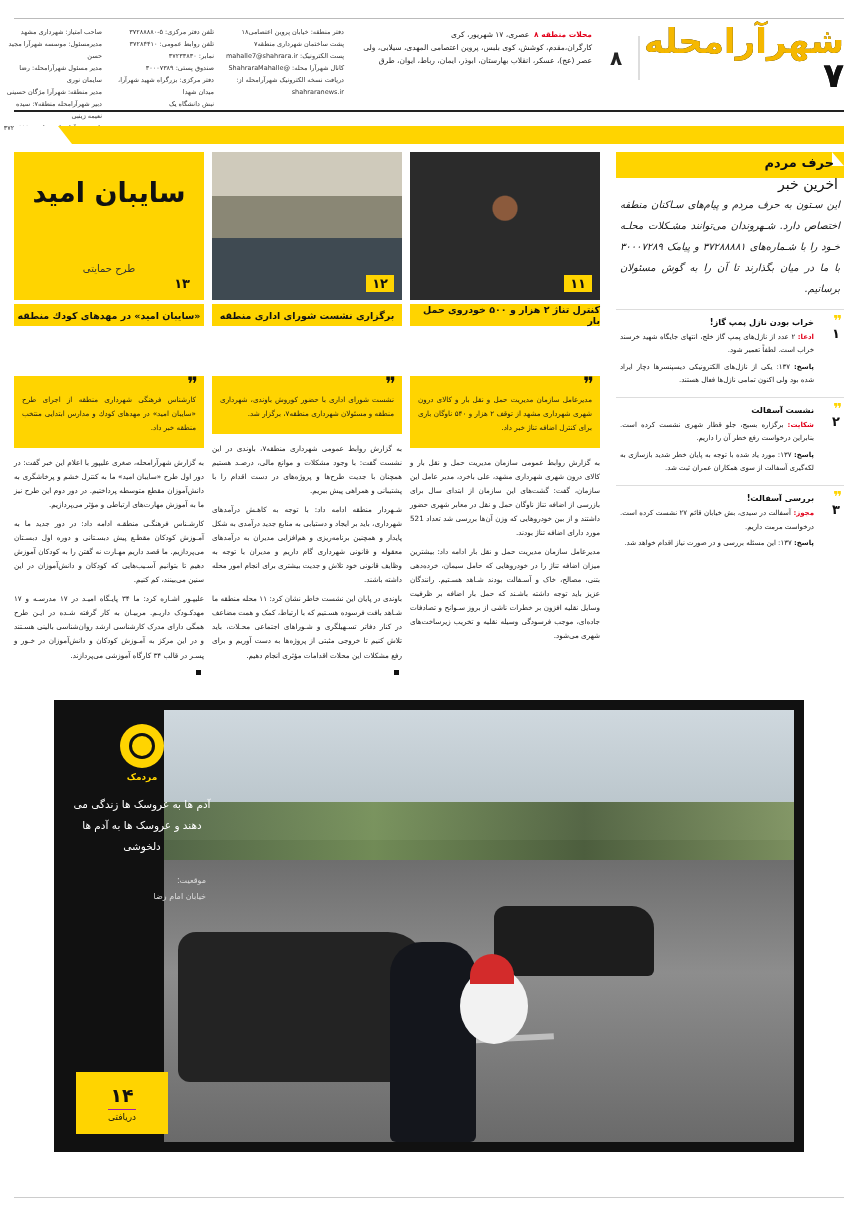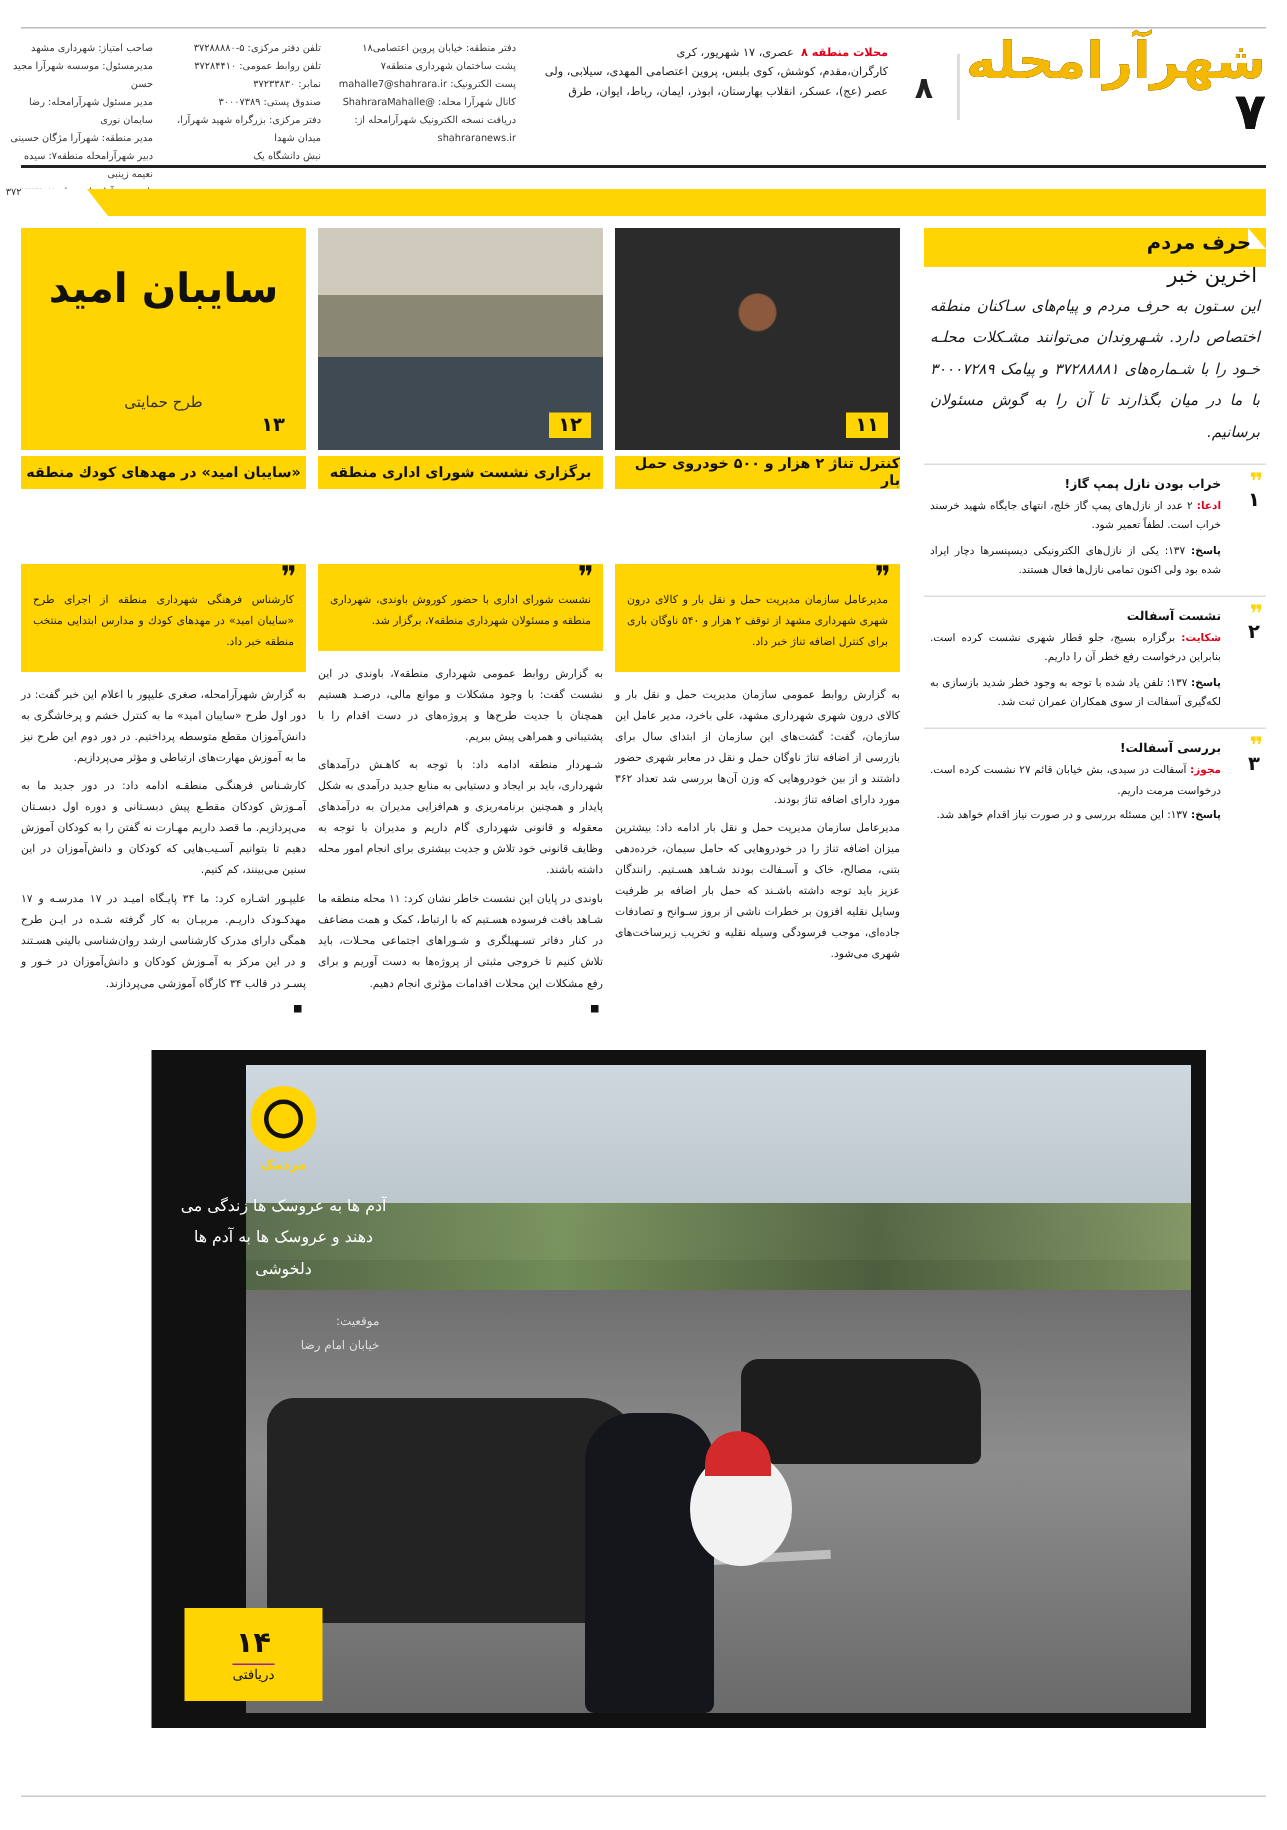--- a/index.html
+++ b/index.html
@@ -68,21 +68,21 @@
   .side-intro{font-size:10px;line-height:2.1;text-align:justify;padding:8px 4px 10px 4px;color:#1a1a1a;font-style:italic;}
   .qa{position:relative;border-top:1px solid #ddd;padding:7px 30px 7px 4px;}
   .qa .num{position:absolute;right:4px;top:16px;font-size:13px;font-weight:bold;color:#111;}
   .qa .qm{position:absolute;right:2px;top:2px;font-size:15px;color:#ffd400;font-weight:bold;}
   .qa h4{margin:0 0 4px 0;font-size:8.2px;color:#111;}
   .qa .row{font-size:7px;line-height:1.9;text-align:justify;margin-bottom:3px;}
   .qa .row b{color:#e2001a;}
   .qa .row b.ans{color:#111;}
 
   
-  .bottom{position:absolute;top:700px;right:54px;left:54px;height:452px;background:#111;margin-left:47px;}
+  .bottom{position:absolute;top:700px;right:54px;left:54px;height:452px;background:#111;}
   .bigphoto{position:absolute;top:10px;right:10px;width:630px;height:432px;overflow:hidden;background:#7d8a92;}
   .bp-sky{position:absolute;top:0;right:0;left:0;height:130px;background:linear-gradient(#cfd8de,#b4c0c6);}
   .bp-trees{position:absolute;top:92px;right:0;left:0;height:60px;background:linear-gradient(90deg,#4b5f3a,#6f8b4c,#44562f,#7a8f55);opacity:.85;}
   .bp-road{position:absolute;top:150px;right:0;left:0;bottom:0;background:linear-gradient(#6e6e6e,#8d8d8d 40%,#6a6a6a);}
   .bp-lane{position:absolute;left:130px;top:330px;width:260px;height:6px;background:#d8d8d8;opacity:.7;transform:rotate(-3deg);}
   .bp-car1{position:absolute;left:14px;top:222px;width:250px;height:150px;background:#232323;border-radius:18px 40px 12px 12px;}
   .bp-car2{position:absolute;left:330px;top:196px;width:160px;height:70px;background:#1d1d1d;border-radius:12px 22px 6px 6px;}
   .bp-person{position:absolute;left:226px;top:232px;width:86px;height:200px;background:#14161c;border-radius:32px 32px 6px 6px;}
   .bp-bear{position:absolute;left:296px;top:258px;width:68px;height:76px;background:#f2f2f2;border-radius:50%;}
   .bp-bear:after{content:"";position:absolute;left:10px;top:-14px;width:44px;height:30px;background:#d32b2b;border-radius:22px 22px 0 0;}
@@ -195,21 +195,21 @@
     </div>
   </div>
 
   <div class="artcols">
 
     <div class="acol a1">
       <div class="lead">
         <span class="qmark">❞</span>
         <p>مدیرعامل سازمان مدیریت حمل و نقل بار و کالای درون شهری شهرداری مشهد از توقف ۲ هزار و ۵۴۰ ناوگان باری برای کنترل اضافه تناژ خبر داد.</p>
       </div>
-      <p>به گزارش روابط عمومی سازمان مدیریت حمل و نقل بار و کالای درون شهری شهرداری مشهد، علی باخرد، مدیر عامل این سازمان، گفت: گشت‌های این سازمان از ابتدای سال برای بازرسی از اضافه تناژ ناوگان حمل و نقل در معابر شهری حضور داشتند و از بین خودروهایی که وزن آن‌ها بررسی شد تعداد ۳۶۲ مورد دارای اضافه تناژ بودند.</p>
+      <p>به گزارش روابط عمومی سازمان مدیریت حمل و نقل بار و کالای درون شهری شهرداری مشهد، علی باخرد، مدیر عامل این سازمان، گفت: گشت‌های این سازمان از ابتدای سال برای بازرسی از اضافه تناژ ناوگان حمل و نقل در معابر شهری حضور داشتند و از بین خودروهایی که وزن آن‌ها بررسی شد تعداد 521 مورد دارای اضافه تناژ بودند.</p>
       <p>مدیرعامل سازمان مدیریت حمل و نقل بار ادامه داد: بیشترین میزان اضافه تناژ را در خودروهایی که حامل سیمان، خرده‌دهی بتنی، مصالح، خاک و آسـفالت بودند شـاهد هسـتیم. رانندگان عزیز باید توجه داشته باشـند که حمل بار اضافه بر ظرفیت وسایل نقلیه افزون بر خطرات ناشی از بروز سـوانح و تصادفات جاده‌ای، موجب فرسودگی وسیله نقلیه و تخریب زیرساخت‌های شهری می‌شود.</p>
     </div>
 
     <div class="acol a2">
       <div class="lead">
         <span class="qmark">❞</span>
         <p>نشست شورای اداری با حضور کوروش باوندی، شهرداری منطقه و مسئولان شهرداری منطقه۷، برگزار شد.</p>
       </div>
       <p>به گزارش روابط عمومی شهرداری منطقه۷، باوندی در این نشست گفت: با وجود مشکلات و موانع مالی، درصـد هستیم همچنان با جدیت طرح‌ها و پروژه‌های در دست اقدام را با پشتیبانی و همراهی پیش ببریم.</p>
       <p>شـهردار منطقه ادامه داد: با توجه به کاهـش درآمدهای شهرداری، باید بر ایجاد و دستیابی به منابع جدید درآمدی به شکل پایدار و همچنین برنامه‌ریزی و هم‌افزایی مدیران به درآمدهای معقوله و قانونی شهرداری گام داریم و مدیران با توجه به وظایف قانونی خود تلاش و جدیت بیشتری برای انجام امور محله داشته باشند.</p>
@@ -254,21 +254,21 @@
     <div class="qa">
       <span class="qm">❞</span>
       <span class="num">۲</span>
       <h4>نشست آسفالت</h4>
       <div class="row">
         <b>شکایت:</b>
         <span>برگزاره بسیج، جلو قطار شهری نشست کرده است. بنابراین درخواست رفع خطر آن را داریم.</span>
       </div>
       <div class="row">
         <b class="ans">پاسخ:</b>
-        <span>۱۳۷: تلفن یاد شده با توجه به وجود خطر شدید بازسازی به لکه‌گیری آسفالت از سوی همکاران عمران ثبت شد.</span>
+        <span>۱۳۷: مورد یاد شده با توجه به پایان خطر شدید بازسازی به لکه‌گیری آسفالت از سوی همکاران عمران ثبت شد.</span>
       </div>
     </div>
 
     <div class="qa">
       <span class="qm">❞</span>
       <span class="num">۳</span>
       <h4>بررسی آسفالت!</h4>
       <div class="row">
         <b>مجوز:</b>
         <span>آسفالت در سیدی، بش خیابان قائم ۲۷ نشست کرده است. درخواست مرمت داریم.</span>

